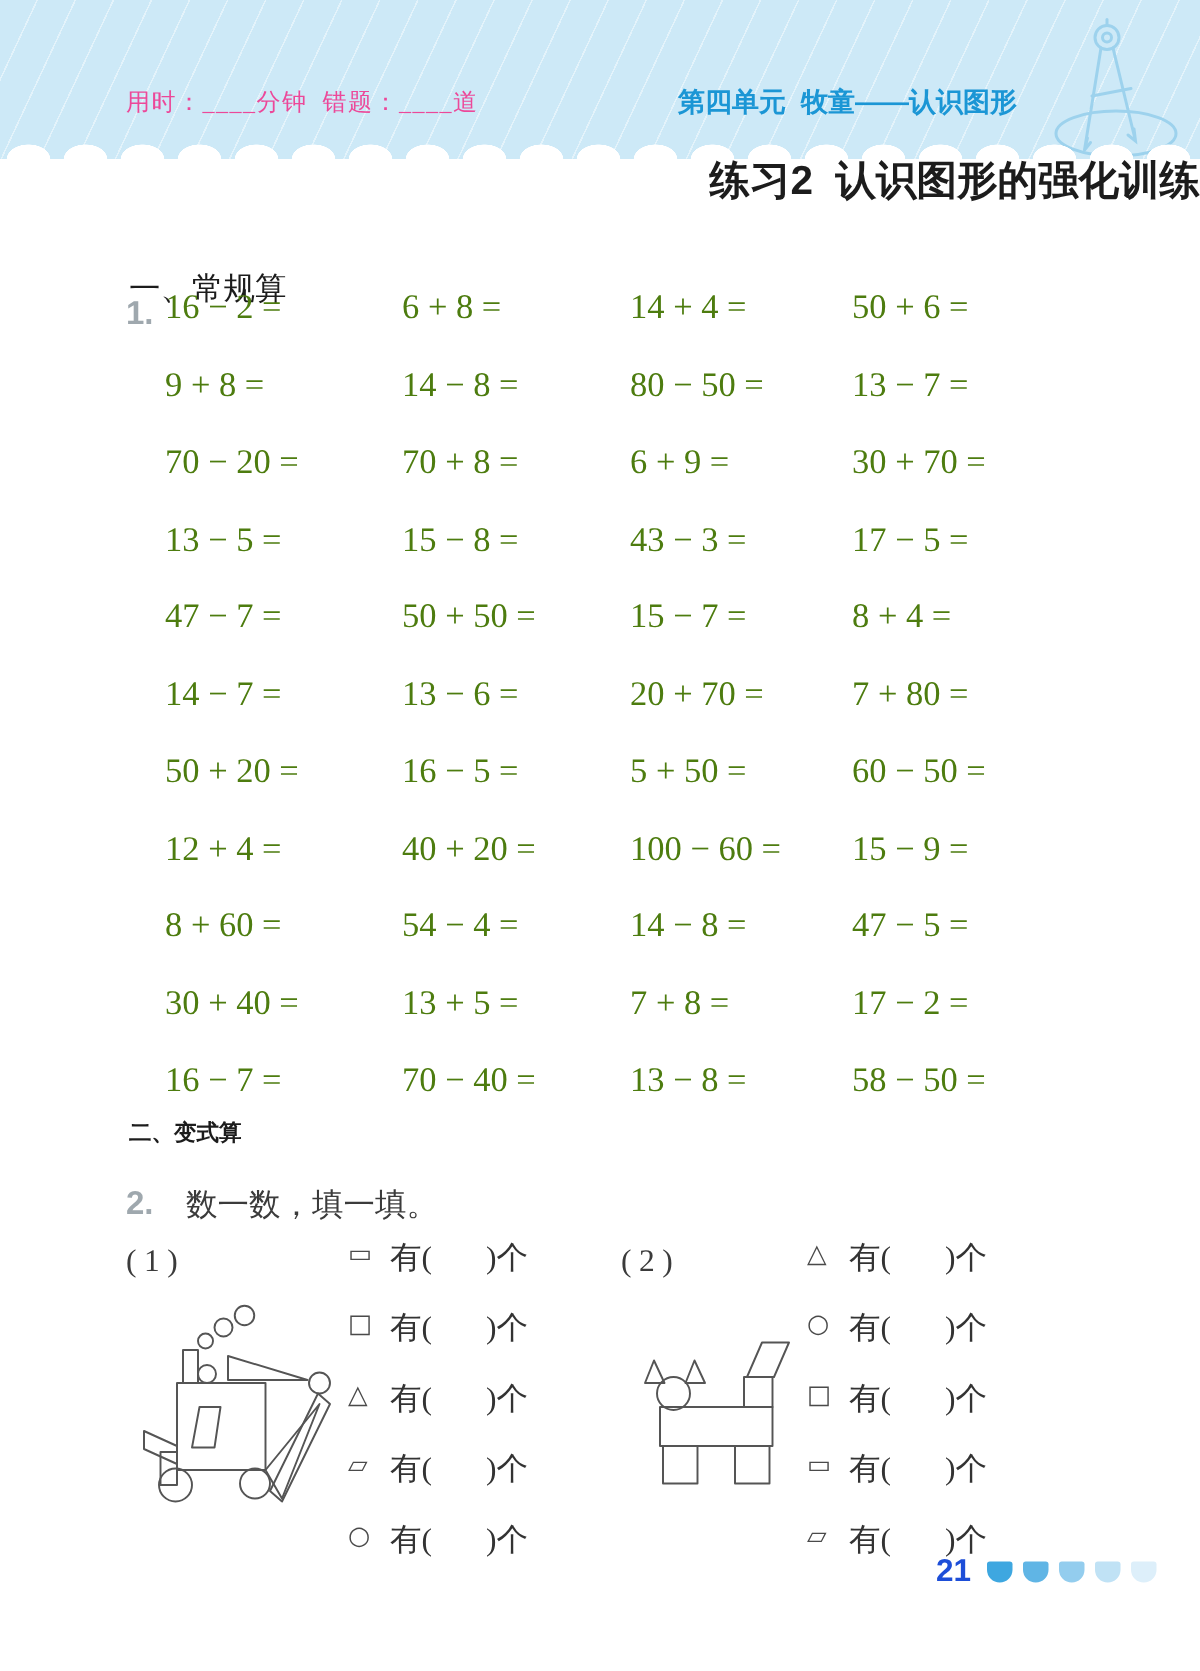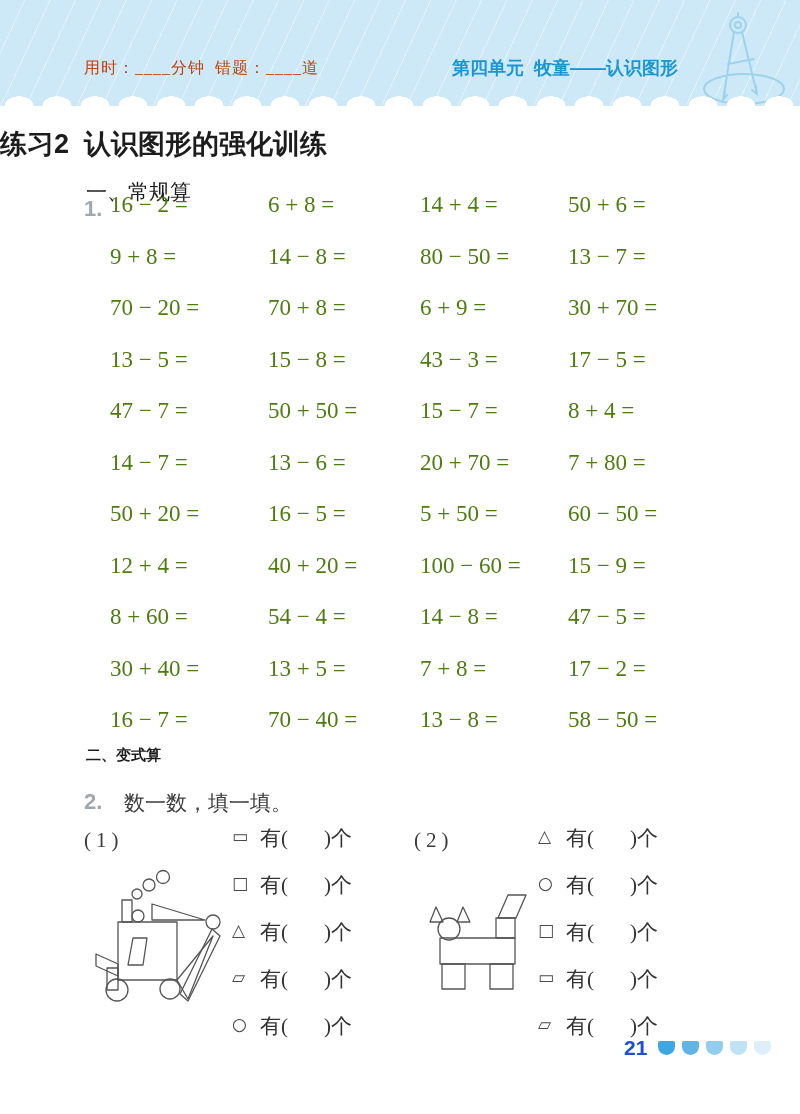--- a/index.html
+++ b/index.html
@@ -6,27 +6,27 @@
   #page{position:relative;width:800px;height:1114px;background:#ffffff;overflow:hidden;
         font-family:"Liberation Sans","DejaVu Sans",sans-serif;color:#3b3b3b;}
 
   
   .band{position:absolute;top:0;left:0;width:800px;height:106px;background:#cde9f7;}
   .band::before{content:"";position:absolute;inset:0;
       background:repeating-linear-gradient(115deg,rgba(255,255,255,0) 0 22px,rgba(255,255,255,.45) 22px 23px);}
   .scallops{position:absolute;top:92px;left:0;width:800px;height:14px;
       background-image:radial-gradient(ellipse 21px 14px at 50% 100%,#ffffff 68%,rgba(255,255,255,0) 70%);
       background-size:38px 14px;}
-  .hdr-left{position:absolute;top:58px;left:84px;font-size:16px;color:#c2410c;
+  .hdr-left{position:absolute;top:58px;left:84px;font-size:16px;color:#ec4899;
       font-family:"Liberation Serif","DejaVu Serif",serif;white-space:pre;letter-spacing:1px;}
   .hdr-right{position:absolute;top:56px;left:452px;font-size:18px;font-weight:bold;color:#1b96d5;white-space:pre;}
   .compass{position:absolute;top:12px;right:6px;}
 
   
-  .title{position:absolute;top:126px;left:0;width:800px;text-align:left;
+  .title{position:absolute;top:102px;left:0;width:800px;text-align:right;
       font-size:27px;font-weight:bold;color:#1c1c1c;white-space:pre;}
   .h1a{position:absolute;top:150px;left:86px;font-size:21px;font-weight:normal;color:#1c1c1c;margin-top:28px;}
   .h1b{position:absolute;top:746px;left:86px;font-size:15px;font-weight:bold;color:#1c1c1c;}
   .qnum{position:absolute;font-size:22px;font-weight:bold;color:#9fa8ae;}
   .qnum1{top:196px;left:84px;}
   .qnum2{top:789px;left:84px;}
   .prompt{position:absolute;top:789px;left:112px;font-size:21px;
       font-family:"Liberation Serif","DejaVu Serif",serif;margin-left:12px;}
 
   

